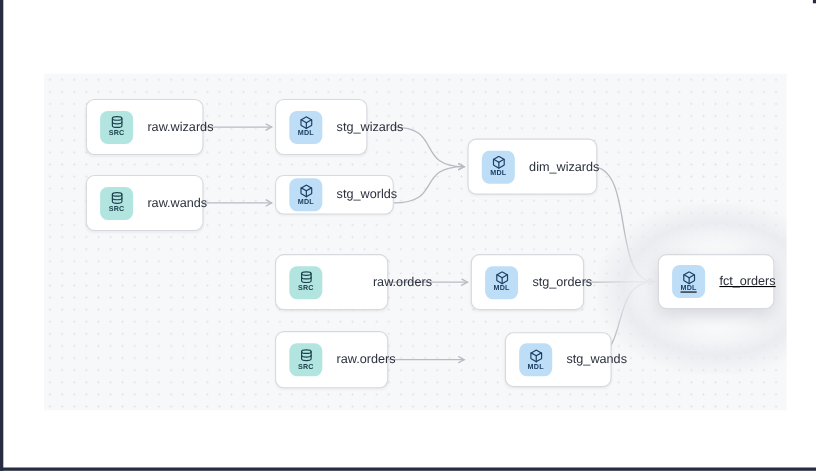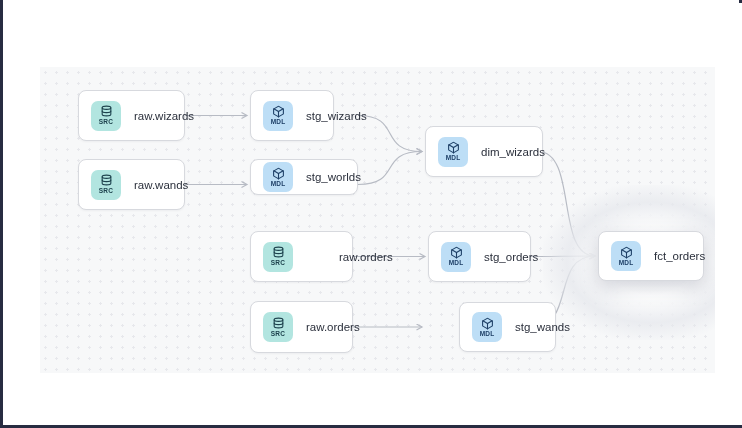--- a/index.html
+++ b/index.html
@@ -168,21 +168,21 @@
       <svg class="icon" width="13" height="13" viewBox="0 0 24 24" fill="none" stroke="currentColor" stroke-width="2" stroke-linecap="round" stroke-linejoin="round">
             <path d="M21 16V8a1 1 0 0 0-.5-.87l-8-4.6a1 1 0 0 0-1 0l-8 4.6A1 1 0 0 0 3 8v8a1 1 0 0 0 .5.87l8 4.6a1 1 0 0 0 1 0l8-4.6A1 1 0 0 0 21 16z"></path>
             <polyline points="3.3 7 12 12 20.7 7"></polyline>
             <line x1="12" y1="22" x2="12" y2="12"></line>
           </svg>
       <span class="badge-label">MDL</span>
     </span>
     <span class="node-label">stg_orders</span>
   </div>
       <div class="halo" style="left: 503px; top: 117.5px; width: 216px; height: 155px; background: radial-gradient(rgba(255, 255, 255, 0.95) 30%, rgba(230, 232, 237, 0.75) 55%, rgba(244, 245, 247, 0) 74%);"></div>
-      <div class="node selected" style="left: 558px; top: 164px; width: 106px; height: 50px;">
+      <div class="node selected" style="left: 558px; top: 164px; width: 106px; height: 50px; text-decoration: underline;">
     <span class="badge" style="background: rgb(189, 222, 246); color: rgb(29, 63, 102);">
       <svg class="icon" width="13" height="13" viewBox="0 0 24 24" fill="none" stroke="currentColor" stroke-width="2" stroke-linecap="round" stroke-linejoin="round">
             <path d="M21 16V8a1 1 0 0 0-.5-.87l-8-4.6a1 1 0 0 0-1 0l-8 4.6A1 1 0 0 0 3 8v8a1 1 0 0 0 .5.87l8 4.6a1 1 0 0 0 1 0l8-4.6A1 1 0 0 0 21 16z"></path>
             <polyline points="3.3 7 12 12 20.7 7"></polyline>
             <line x1="12" y1="22" x2="12" y2="12"></line>
           </svg>
       <span class="badge-label">MDL</span>
     </span>
     <span class="node-label">fct_orders</span>
   </div>

